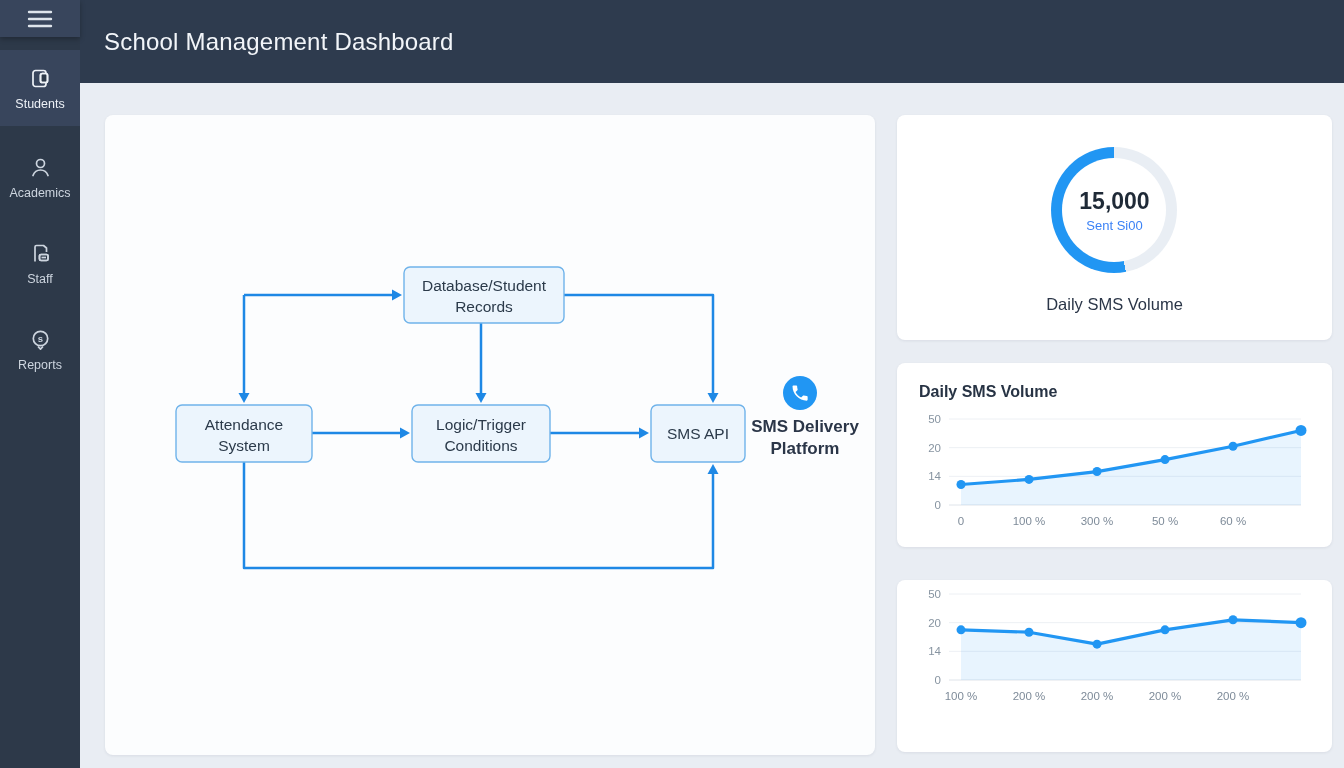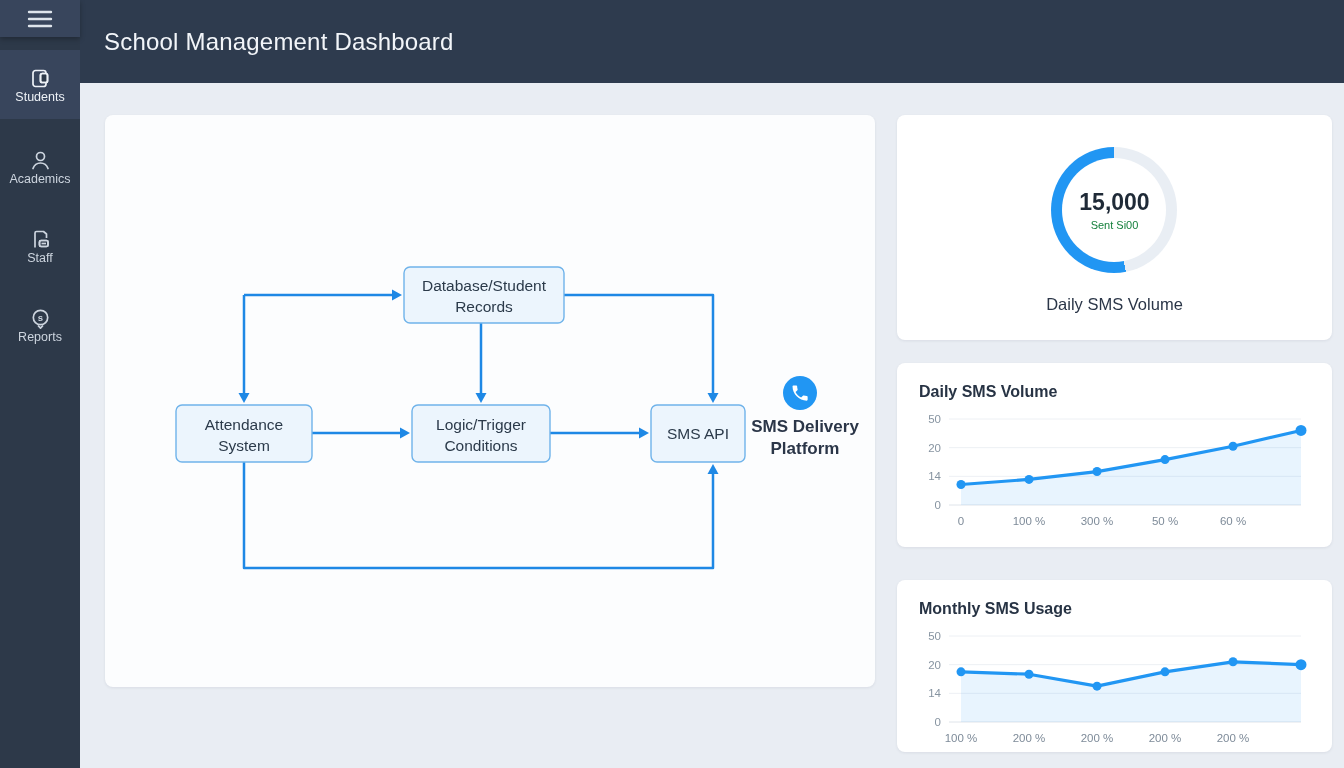--- a/index.html
+++ b/index.html
@@ -10,41 +10,41 @@
   .header { position:absolute; left:80px; top:0; right:0; height:83px; background:#2e3b4e; display:flex; align-items:center; z-index:3; }
   .header-title { color:#f2f5f9; font-size:24px; font-weight:500; padding-left:24px; letter-spacing:.2px; }
 
   
   .sidebar { position:absolute; left:0; top:0; width:80px; height:768px; background:#2d3949; z-index:4; }
   .hamburger-block { height:37px; background:#38455c; display:flex; align-items:center; justify-content:center; box-shadow:0 2px 5px rgba(0,0,0,.28); cursor:pointer; }
   .hamburger-block svg { display:block; }
   .side-item { display:flex; flex-direction:column; align-items:center; padding:29px 0 12px; color:#cdd5df; cursor:pointer; }
   .side-item.active { background:#38455c; color:#eef2f7; padding:16px 0 15px; margin-top:13px; }
   .side-item .side-icon { height:24px; display:flex; align-items:center; justify-content:center; }
-  .side-label { font-size:12.5px; margin-top:0; }
+  .side-label { font-size:12.5px; margin-top:7px; }
   .side-item.settings-gap { margin-top:22px; }
 
   
   .content { position:absolute; left:80px; top:65px; right:0; bottom:0; background:#e9edf3; border-top-left-radius:10px; z-index:2; }
 
   .card { position:absolute; background:#ffffff; border-radius:8px; box-shadow:0 1px 3px rgba(25,39,60,.08); }
-  .diagram-card { left:25px; top:50px; width:770px; height:572px; background:#fcfdfe; }
+  .diagram-card { left:25px; top:50px; width:770px; height:640px; background:#fcfdfe; }
 
   
   .stats-card  { left:817px; top:50px;  width:435px; height:225px; }
   .chart-card1 { left:817px; top:298px; width:435px; height:184px; }
   .chart-card2 { left:817px; top:515px; width:435px; height:172px; }
 
   .stats-row { display:flex; justify-content:space-around; align-items:flex-start; padding:32px 30px 0;gap:12px; }
   .donut-widget { display:flex; flex-direction:column; align-items:center; }
   .donut { position:relative; width:126px; height:126px; border-radius:50%; }
   .donut-hole { position:absolute; left:11px; top:11px; width:104px; height:104px; background:#fff; border-radius:50%;
                 display:flex; flex-direction:column; align-items:center; justify-content:center; }
   .donut-value { font-size:23px; font-weight:700; color:#1f2a37; }
-  .donut-sub { font-size:11px; color:#15803d; margin-top:3px; }
+  .donut-sub { font-size:13px; color:#3b82f6; margin-top:3px; }
   .donut-label { margin-top:22px; font-size:16.5px; font-weight:500; color:#2b3648; }
 
   .chart-card1 .chart-title, .chart-card2 .chart-title { font-size:16px; font-weight:600; color:#273344; padding:20px 0 4px 22px; }
   .chart-svg { display:block; margin-left:12px; }
 
   svg text { font-family:"Liberation Sans", sans-serif; }
 </style>
 </head>
 <body>
 
@@ -177,21 +177,20 @@
         <circle cx="392" cy="25.46666666666667" r="5.5" fill="#2196f3"></circle>
         <text x="52" y="120" text-anchor="middle" font-size="11.5" fill="#7e8b99">0</text>
         <text x="120" y="120" text-anchor="middle" font-size="11.5" fill="#7e8b99">100 %</text>
         <text x="188" y="120" text-anchor="middle" font-size="11.5" fill="#7e8b99">300 %</text>
         <text x="256" y="120" text-anchor="middle" font-size="11.5" fill="#7e8b99">50 %</text>
         <text x="324" y="120" text-anchor="middle" font-size="11.5" fill="#7e8b99">60 %</text>
       </svg>
   </section>
 
   <section class="card chart-card2">
-    <div class="chart-title">Monthly SMS Usage</div>
     <svg id="line-chart-2" class="chart-svg" width="410" height="128" viewBox="0 0 410 128">
         <line x1="40" y1="14" x2="392" y2="14" stroke="#edf0f4" stroke-width="1"></line>
         <text x="32" y="18" text-anchor="end" font-size="11.5" fill="#8794a1">50</text>
         <line x1="40" y1="42.66666666666667" x2="392" y2="42.66666666666667" stroke="#edf0f4" stroke-width="1"></line>
         <text x="32" y="46.66666666666667" text-anchor="end" font-size="11.5" fill="#8794a1">20</text>
         <line x1="40" y1="71.33333333333334" x2="392" y2="71.33333333333334" stroke="#edf0f4" stroke-width="1"></line>
         <text x="32" y="75.33333333333334" text-anchor="end" font-size="11.5" fill="#8794a1">14</text>
         <line x1="40" y1="100" x2="392" y2="100" stroke="#dfe4ea" stroke-width="1"></line>
         <text x="32" y="104" text-anchor="end" font-size="11.5" fill="#8794a1">0</text>
         <polygon points="52,49.83333333333334 120,52.22222222222223 188,64.16666666666667 256,49.83333333333334 324,39.800000000000004 392,42.66666666666667 392,100 52,100" fill="rgba(33,150,243,0.10)"></polygon>

